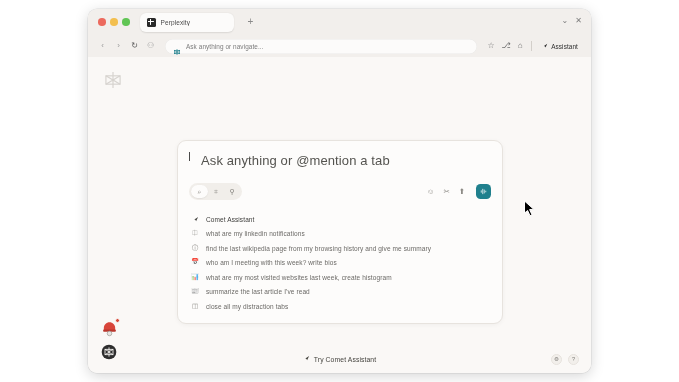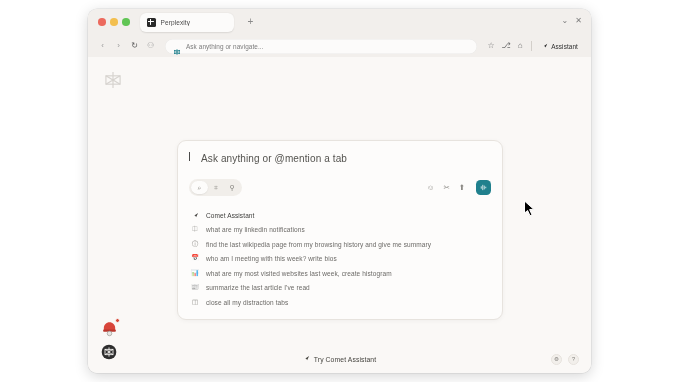--- a/index.html
+++ b/index.html
@@ -117,21 +117,21 @@
     position: absolute;
     left: 89px; top: 83px;
     width: 326px;
     background: #fdfcfb;
     border: .6px solid #e7e3de;
     border-radius: 9px;
     box-shadow: 0 1px 5px rgba(0,0,0,.045);
     padding: 10px 11px 9px;
   }
   .composer-input {
-    font-size: 10px; color: #54534f;
+    font-size: 13px; color: #54534f;
     letter-spacing: .12px;
     padding: 2px 0 0 12px;
     position: relative;
   }
   .composer-input::before{
     content:""; position:absolute; left:0; top:1px;
     width:.8px; height:9px; background:#4a4a4a;
   }
   .composer-tools {
     display:flex; align-items:center;

